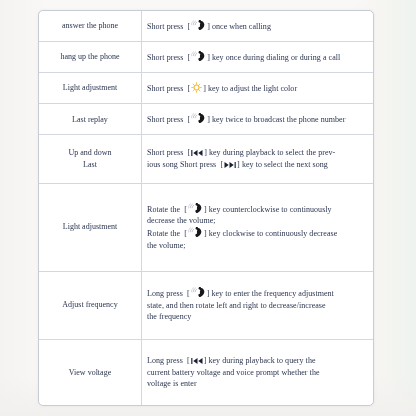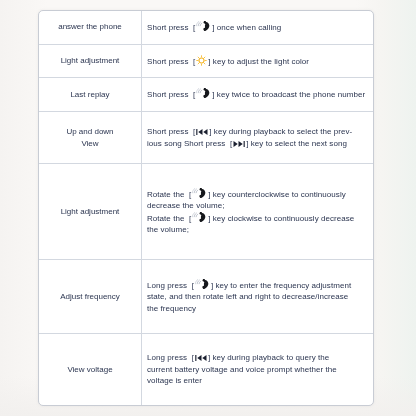--- a/index.html
+++ b/index.html
@@ -49,20 +49,21 @@
     box-sizing: border-box;
     overflow: hidden;
     box-shadow: 0 0 3px rgba(120,120,130,0.10);
   }
 
   table.spec {
     width: 100%;
     height: 100%;
     border-collapse: collapse;
     table-layout: fixed;
+    font-family: Liberation Serif, serif;
   }
   table.spec tr {
     border-bottom: 1px solid #d3d8e0;
   }
   table.spec tr:last-child {
     border-bottom: none;
   }
   table.spec td {
     vertical-align: middle;
     color: #2b3550;
@@ -110,20 +111,33 @@
           <td class="fn">
             <span class="line">answer the phone</span>
           </td>
           <td class="desc">
             <span class="line">Short press&nbsp; <span class="brk">[</span><span class="ico-wrap"><svg class="phone-ico" width="15" height="11" viewBox="0 0 30 22">
                   <path d="M20.5 2.0c2.6 0.6 4.6 2.3 5.6 4.8 1.0 2.6 0.6 5.4-1.0 7.8-1.4 2.1-3.6 3.9-6.4 5.2-1.3 0.6-2.3 0.3-2.8-0.7l-1.1-2.2c-0.4-0.9-0.1-1.7 0.8-2.2l1.9-1.0c0.6-0.3 0.8-0.8 0.6-1.5-0.5-1.8-0.4-3.6 0.3-5.4 0.3-0.7 0.1-1.2-0.5-1.5l-2.0-0.9c-0.9-0.4-1.2-1.2-0.8-2.1l0.9-2.0c0.4-0.9 1.3-1.2 2.5-0.9z" fill="#16181c"></path>
                   <path d="M11.2 4.4c-1.6 1.4-2.6 3.1-3.0 5.1" fill="none" stroke="#9aa2b0" stroke-width="1.3" stroke-linecap="round"></path>
                   <path d="M8.6 2.3c-2.3 1.9-3.7 4.3-4.2 7.2" fill="none" stroke="#9aa2b0" stroke-width="1.3" stroke-linecap="round"></path>
                   <path d="M5.9 0.6C2.9 2.9 1.1 6.0 0.5 9.8" fill="none" stroke="#b6bcc8" stroke-width="1.2" stroke-linecap="round"></path>
                 </svg></span><span class="brk">]</span> once when calling</span>
+          </td>
+        </tr>
+        <tr>
+          <td class="fn">
+            <span class="line">hang up the phone</span>
+          </td>
+          <td class="desc">
+            <span class="line">Short press&nbsp; <span class="brk">[</span><span class="ico-wrap"><svg class="phone-ico" width="15" height="11" viewBox="0 0 30 22">
+                  <path d="M20.5 2.0c2.6 0.6 4.6 2.3 5.6 4.8 1.0 2.6 0.6 5.4-1.0 7.8-1.4 2.1-3.6 3.9-6.4 5.2-1.3 0.6-2.3 0.3-2.8-0.7l-1.1-2.2c-0.4-0.9-0.1-1.7 0.8-2.2l1.9-1.0c0.6-0.3 0.8-0.8 0.6-1.5-0.5-1.8-0.4-3.6 0.3-5.4 0.3-0.7 0.1-1.2-0.5-1.5l-2.0-0.9c-0.9-0.4-1.2-1.2-0.8-2.1l0.9-2.0c0.4-0.9 1.3-1.2 2.5-0.9z" fill="#16181c"></path>
+                  <path d="M11.2 4.4c-1.6 1.4-2.6 3.1-3.0 5.1" fill="none" stroke="#9aa2b0" stroke-width="1.3" stroke-linecap="round"></path>
+                  <path d="M8.6 2.3c-2.3 1.9-3.7 4.3-4.2 7.2" fill="none" stroke="#9aa2b0" stroke-width="1.3" stroke-linecap="round"></path>
+                  <path d="M5.9 0.6C2.9 2.9 1.1 6.0 0.5 9.8" fill="none" stroke="#b6bcc8" stroke-width="1.2" stroke-linecap="round"></path>
+                </svg></span><span class="brk">]</span> key once during dialing or during a call</span>
           </td>
         </tr>
         <tr>
           <td class="fn">
             <span class="line">Light adjustment</span>
           </td>
           <td class="desc">
             <span class="line">Short press&nbsp; <span class="brk">[</span><span class="ico-wrap"><svg class="sun-ico" width="11" height="11" viewBox="0 0 22 22">
                   <circle cx="11" cy="11" r="5.0" fill="none" stroke="#f6b829" stroke-width="2.2"></circle>
                   <line x1="18.00" y1="11.00" x2="20.60" y2="11.00" stroke="#f6b829" stroke-width="1.7" stroke-linecap="round"></line>
@@ -146,21 +160,21 @@
                   <path d="M20.5 2.0c2.6 0.6 4.6 2.3 5.6 4.8 1.0 2.6 0.6 5.4-1.0 7.8-1.4 2.1-3.6 3.9-6.4 5.2-1.3 0.6-2.3 0.3-2.8-0.7l-1.1-2.2c-0.4-0.9-0.1-1.7 0.8-2.2l1.9-1.0c0.6-0.3 0.8-0.8 0.6-1.5-0.5-1.8-0.4-3.6 0.3-5.4 0.3-0.7 0.1-1.2-0.5-1.5l-2.0-0.9c-0.9-0.4-1.2-1.2-0.8-2.1l0.9-2.0c0.4-0.9 1.3-1.2 2.5-0.9z" fill="#16181c"></path>
                   <path d="M11.2 4.4c-1.6 1.4-2.6 3.1-3.0 5.1" fill="none" stroke="#9aa2b0" stroke-width="1.3" stroke-linecap="round"></path>
                   <path d="M8.6 2.3c-2.3 1.9-3.7 4.3-4.2 7.2" fill="none" stroke="#9aa2b0" stroke-width="1.3" stroke-linecap="round"></path>
                   <path d="M5.9 0.6C2.9 2.9 1.1 6.0 0.5 9.8" fill="none" stroke="#b6bcc8" stroke-width="1.2" stroke-linecap="round"></path>
                 </svg></span><span class="brk">]</span> key twice to broadcast the phone number</span>
           </td>
         </tr>
         <tr>
           <td class="fn">
             <span class="line">Up and down</span>
-            <span class="line">View</span>
+            <span class="line">Last</span>
           </td>
           <td class="desc">
             <span class="line">Short press&nbsp; <span class="brk">[</span><span class="ico-wrap"><svg class="trk-ico" width="12" height="8" viewBox="0 0 24 16">
                   <rect x="0.5" y="2" width="2.3" height="12" fill="#1b2030"></rect>
                   <path d="M13 2 L13 14 L4.5 8 Z" fill="#1b2030"></path>
                   <path d="M23 2 L23 14 L14.5 8 Z" fill="#1b2030"></path>
                 </svg></span><span class="brk">]</span> key during playback to select the prev-</span>
             <span class="line">ious song Short press&nbsp; <span class="brk">[</span><span class="ico-wrap"><svg class="trk-ico" width="12" height="8" viewBox="0 0 24 16">
                   <path d="M1 2 L1 14 L9.5 8 Z" fill="#1b2030"></path>
                   <path d="M11 2 L11 14 L19.5 8 Z" fill="#1b2030"></path>

